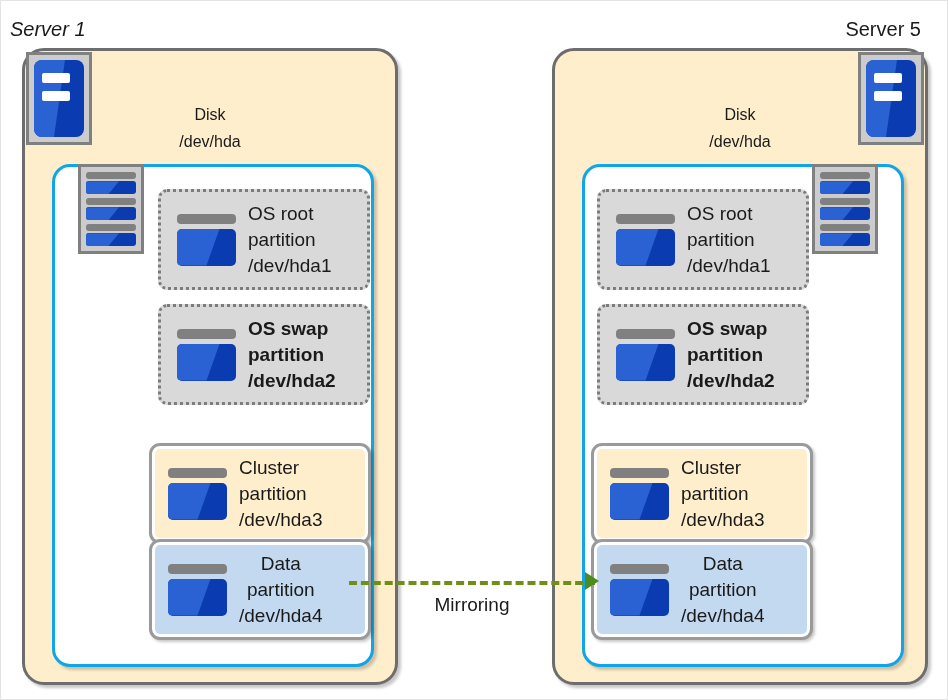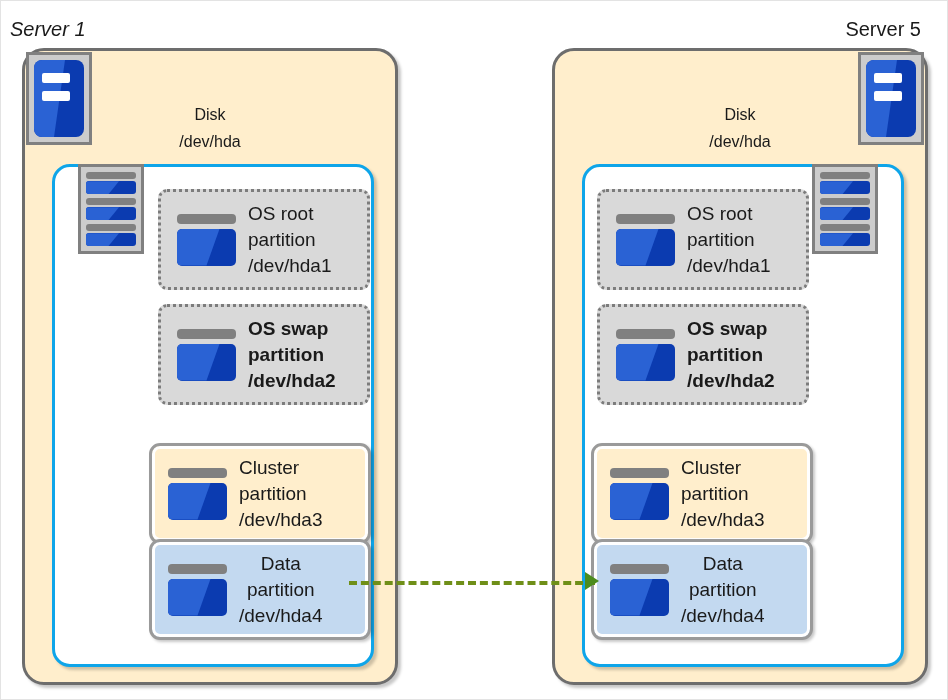--- a/index.html
+++ b/index.html
@@ -412,14 +412,15 @@
         <div class="part-text">Data
 partition
 /dev/hda4</div>
       </div>
 
     </div>
   </div>
 
   <div id="mirror-line"></div>
   <div id="mirror-arrow"></div>
+  <div id="mirror-label">Mirroring</div>
 
 </div>
 
 </body></html>

